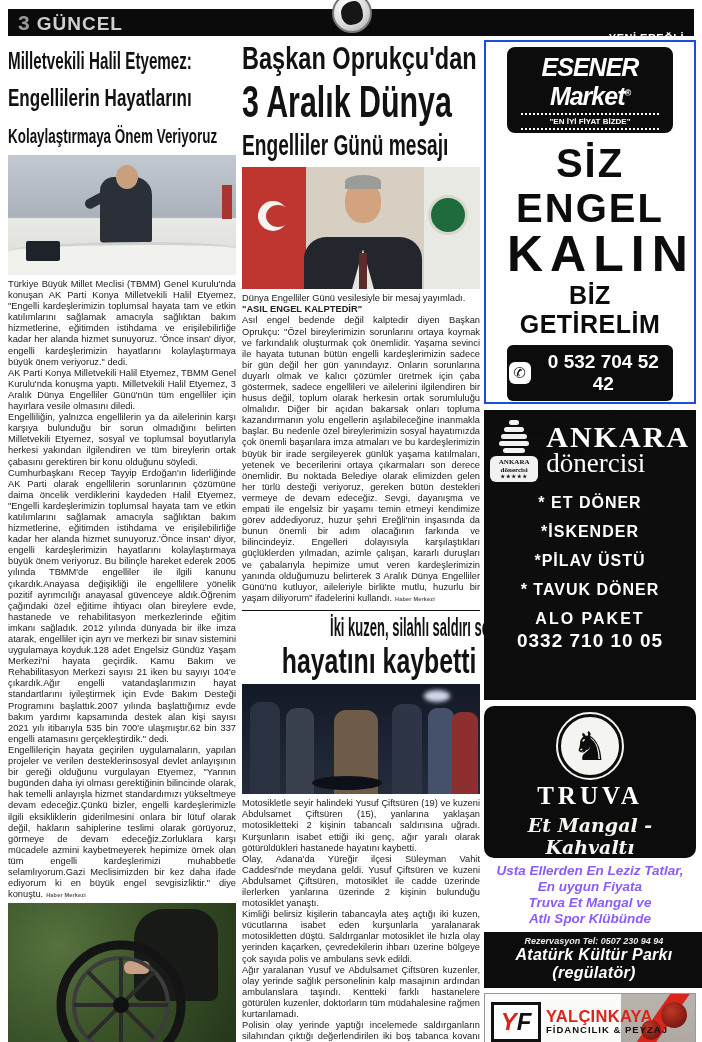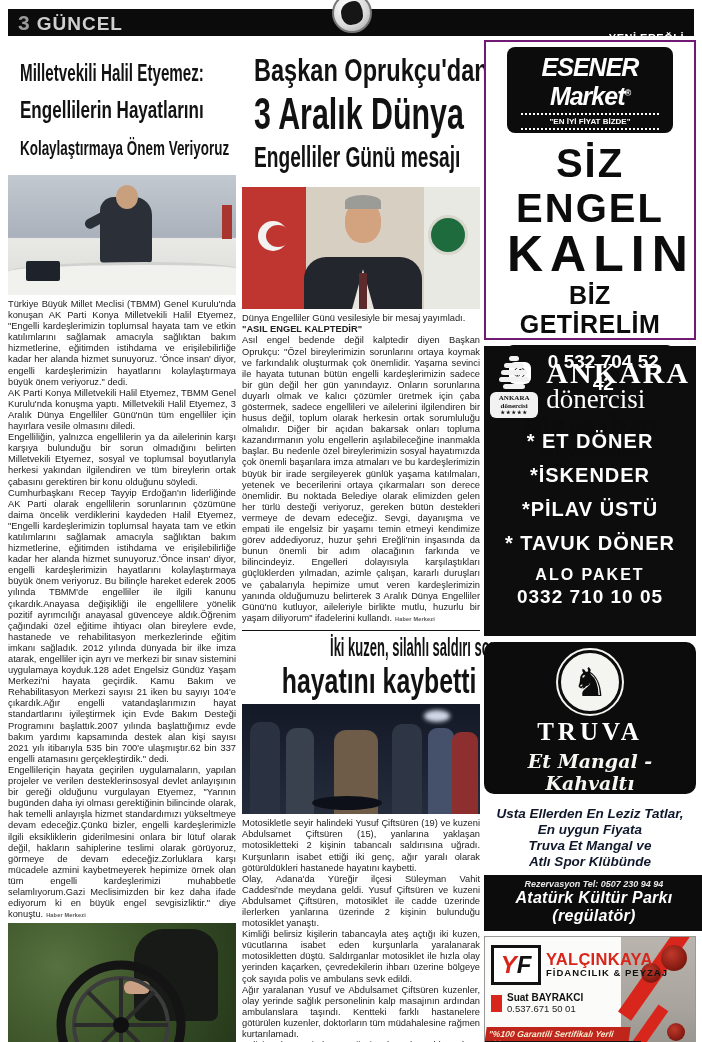--- a/index.html
+++ b/index.html
@@ -18,21 +18,21 @@
          border-radius:62% 38% 55% 45%/50% 60% 40% 50%;}
   .tb-right{text-align:right;color:#ffffff;line-height:1.05;margin-top:40px;}
   .tb-right .nm{font-size:11px;font-weight:bold;letter-spacing:.5px;}
   .tb-right .dt{font-size:7.5px;font-weight:normal;color:#dedede;}
   
   .col{position:absolute;top:40px;}
   .col.left{left:8px;width:228px;}
   .col.mid{left:242px;width:238px;}
   .col.right{left:484px;width:212px;}
   
-  .hl{margin:12px;}
+  .hl{margin:0;}
   .cnd{display:inline-block;transform-origin:0 50%;white-space:nowrap;font-weight:bold;color:#121212;line-height:1.12;}
   .cndc-wrap{text-align:center;}
   .cndc{display:inline-block;transform-origin:50% 50%;white-space:nowrap;font-weight:bold;color:#121212;line-height:1.1;}
   
   .body{font-size:9.3px;line-height:11.1px;text-align:justify;color:#222;overflow:hidden;}
   .body p{margin:0;}
   .body .sub{font-weight:bold;}
   .credit{font-size:5.5px;font-weight:bold;color:#555;margin-left:3px;letter-spacing:.2px;}
   .rule{border:0;border-top:1.5px solid #111;margin:5px 0 3px;}
   
@@ -63,21 +63,21 @@
   .ph-night .p5{position:absolute;left:186px;top:24px;width:26px;height:86px;background:#45506b;border-radius:9px 9px 0 0;}
   .ph-night .p6{position:absolute;right:2px;top:28px;width:26px;height:82px;background:#8e2f2f;border-radius:9px 9px 0 0;}
   .ph-night .glow{position:absolute;right:30px;top:6px;width:26px;height:12px;background:#cfd6e6;border-radius:50%;filter:blur(2px);}
   .ph-night .ground{position:absolute;left:70px;bottom:4px;width:70px;height:14px;background:#0d1018;border-radius:50%;}
   .ph-wheel{width:228px;height:143px;background:radial-gradient(circle at 22% 30%,#57713f 0%,#3c5429 45%,#24371a 100%);}
   .ph-wheel .person{position:absolute;right:18px;top:6px;width:84px;height:92px;background:#171a16;border-radius:30px 26px 8px 8px;}
   .ph-wheel .hand{position:absolute;right:86px;top:58px;width:26px;height:13px;background:#caa184;border-radius:6px;}
   .ph-wheel svg{position:absolute;right:40px;bottom:-34px;}
   
   .ad{box-sizing:border-box;}
-  .esener{width:212px;height:300px;border:2px solid #701a75;padding:5px 21px;background:#fff;text-align:center;}
+  .esener{width:212px;height:364px;border:2px solid #1d4ed8;padding:5px 21px;background:#fff;text-align:center;}
   .es-logo{background:#0c0c0c;border-radius:8px;padding:6px 4px 3px;color:#fff;}
   .es-brand{font-size:25px;font-weight:bold;font-style:italic;letter-spacing:-1px;}
   .es-brand .mk{font-style:italic;font-weight:bold;}
   .es-brand .rg{font-size:9px;vertical-align:super;}
   .es-tag{background:#0c0c0c;color:#fff;font-size:8px;font-weight:bold;margin:2px 10px 0;padding:2px 0;border-top:2px dotted #fff;border-bottom:2px dotted #fff;}
   .es-l1{font-size:40px;font-weight:bold;letter-spacing:2px;margin-top:8px;color:#0c0c0c;}
   .es-l2{font-size:50px;font-weight:bold;letter-spacing:7px;line-height:.95;color:#0c0c0c;}
   .es-l3{font-size:25px;font-weight:bold;letter-spacing:.5px;margin-top:2px;color:#0c0c0c;}
   .es-phone{display:flex;align-items:center;justify-content:center;gap:5px;background:#0c0c0c;border-radius:6px;
             color:#fff;font-size:19px;font-weight:bold;margin-top:6px;padding:6px 2px;}
@@ -91,30 +91,30 @@
   .doner-stack{margin:0 auto;width:34px;}
   .doner-stack i{display:block;background:#f2f2f2;height:5px;border-radius:3px;margin:2px auto;}
   .doner-stack i:nth-child(1){width:10px;}.doner-stack i:nth-child(2){width:20px;}
   .doner-stack i:nth-child(3){width:26px;}.doner-stack i:nth-child(4){width:30px;}.doner-stack i:nth-child(5){width:22px;}
   .doner-banner{background:#f2f2f2;color:#111;border-radius:6px;font-size:7px;font-weight:bold;padding:2px 2px;margin-top:3px;line-height:1.15;font-family:"Liberation Serif",serif;}
   .doner-banner .st{font-size:5px;letter-spacing:1px;display:block;color:#111;}
   .ank-word{font-family:"Liberation Serif",serif;line-height:.95;text-align:left;}
   .ank-word .a1{font-size:30px;letter-spacing:2px;color:#fff;font-weight:bold;}
   .ank-word .a2{font-size:27px;color:#fff;}
   .ank-items{margin-top:12px;}
-  .ank-items div{font-size:20px;font-weight:bold;letter-spacing:1px;margin:11px 0;color:#fff;}
+  .ank-items div{font-size:16px;font-weight:bold;letter-spacing:1px;margin:11px 0;color:#fff;}
   .ank-alo{font-size:16px;font-weight:bold;margin-top:10px;letter-spacing:2px;}
   .ank-tel{font-size:19px;font-weight:bold;letter-spacing:1px;margin-top:2px;}
   .ank-adr{font-size:10.5px;font-weight:bold;margin-top:8px;line-height:1.35;color:#f0f0f0;}
   .truva{width:212px;height:152px;background:#0c0c0c;border-radius:10px;margin-top:6px;color:#fff;text-align:center;padding-top:8px;}
   .tr-circ{width:58px;height:58px;border-radius:50%;background:#f4f4f0;border:3px solid #0c0c0c;outline:2px solid #f4f4f0;
            margin:0 auto;display:flex;align-items:center;justify-content:center;font-size:40px;color:#0c0c0c;font-family:"DejaVu Sans",sans-serif;line-height:1;}
   .tr-name{font-family:"Liberation Serif",serif;font-weight:bold;font-size:25px;letter-spacing:4px;margin-top:4px;}
   .tr-script{font-family:"DejaVu Serif",serif;font-style:italic;font-weight:bold;font-size:19px;margin-top:4px;color:#f6f6f2;}
-  .tr-promo{width:212px;text-align:center;font-style:italic;font-weight:bold;font-size:13.5px;line-height:1.18;color:#0f172a;margin-top:12px;}
+  .tr-promo{width:212px;text-align:center;font-style:italic;font-weight:bold;font-size:13.5px;line-height:1.18;color:#8b5cf6;margin-top:5px;}
   .tr-band{width:212px;background:#0c0c0c;color:#fff;text-align:center;margin-top:5px;padding:4px 4px 6px;}
   .tr-rez{font-size:9px;font-style:italic;font-weight:bold;color:#e8e8e8;}
   .tr-venue{font-size:16px;font-weight:bold;font-style:italic;letter-spacing:.3px;}
   .yk{position:relative;width:212px;height:130px;background:#fbfbf9;border:1px solid #999;margin-top:5px;overflow:hidden;}
   .yk-roses{position:absolute;right:0;top:0;width:74px;height:130px;background:linear-gradient(180deg,#b9b5ae 0%,#a8a49d 55%,#8f8c86 100%);}
   .yk-rose{position:absolute;border-radius:50%;background:radial-gradient(circle at 40% 35%,#c0392b 0%,#8e1f15 55%,#5d0f0a 100%);}
   .yk-diag1{position:absolute;right:28px;top:-30px;width:16px;height:120px;background:#d9261c;transform:rotate(35deg);}
   .yk-diag2{position:absolute;right:60px;top:60px;width:12px;height:120px;background:#d9261c;transform:rotate(35deg);}
   .yk-head{position:relative;display:flex;align-items:center;gap:5px;padding:8px 0 0 6px;}
   .yf-box{width:44px;height:34px;border:3px solid #111;background:#fff;display:flex;align-items:center;justify-content:center;

